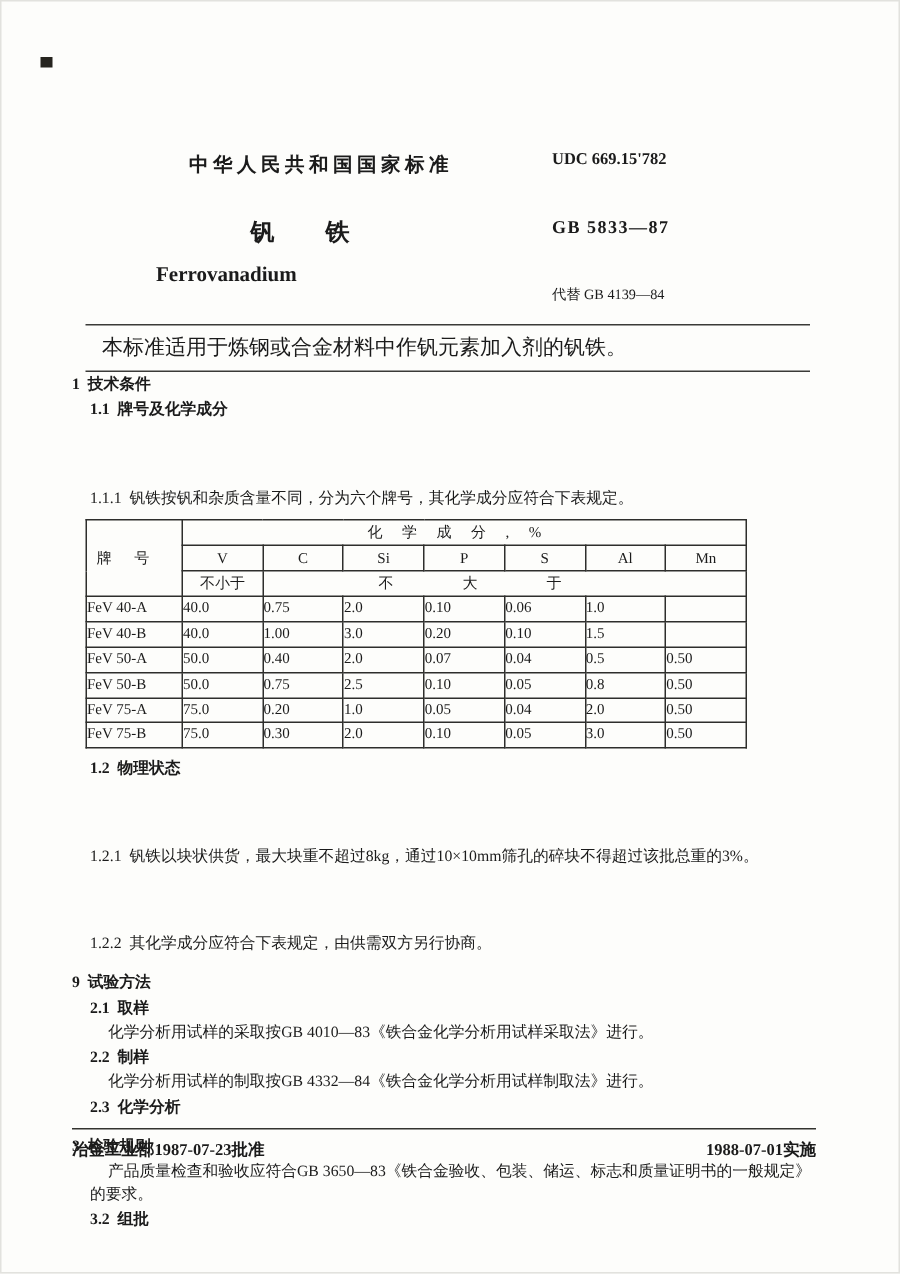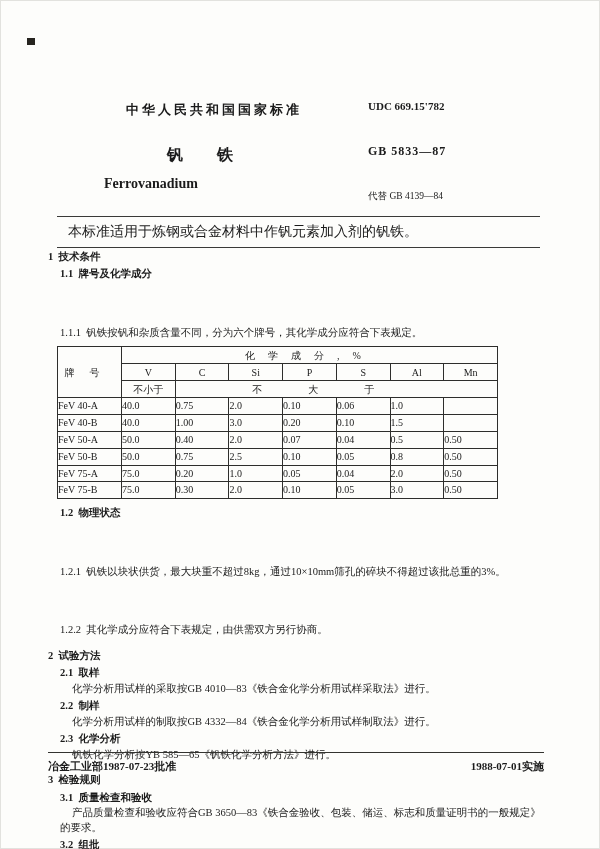--- a/index.html
+++ b/index.html
@@ -189,29 +189,27 @@
             <td>3.0</td>
             <td>0.50</td>
           </tr>
         </tbody>
     </table>
 
     <div>
         <div class="sec h2">1.2  物理状态</div>
         <div class="sec p">1.2.1  钒铁以块状供货，最大块重不超过8kg，通过10×10mm筛孔的碎块不得超过该批总重的3%。</div>
         <div class="sec p">1.2.2  其化学成分应符合下表规定，由供需双方另行协商。</div>
-        <div class="sec h1">2  试验方法</div>
+        <div class="sec h1">9  试验方法</div>
         <div class="sec h2">2.1  取样</div>
         <div class="sec pi">化学分析用试样的采取按GB 4010—83《铁合金化学分析用试样采取法》进行。</div>
         <div class="sec h2">2.2  制样</div>
         <div class="sec pi">化学分析用试样的制取按GB 4332—84《铁合金化学分析用试样制取法》进行。</div>
         <div class="sec h2">2.3  化学分析</div>
-        <div class="sec pi">钒铁化学分析按YB 585—65《钒铁化学分析方法》进行。</div>
         <div class="sec h1">3  检验规则</div>
-        <div class="sec h2">3.1  质量检查和验收</div>
         <div class="sec pi">产品质量检查和验收应符合GB 3650—83《铁合金验收、包装、储运、标志和质量证明书的一般规定》的要求。</div>
         <div class="sec h2">3.2  组批</div>
       </div>
   </div>
 
   <div class="footer-line"></div>
   <div class="footer">
     <span>冶金工业部1987-07-23批准</span>
     <span>1988-07-01实施</span>
   </div>

